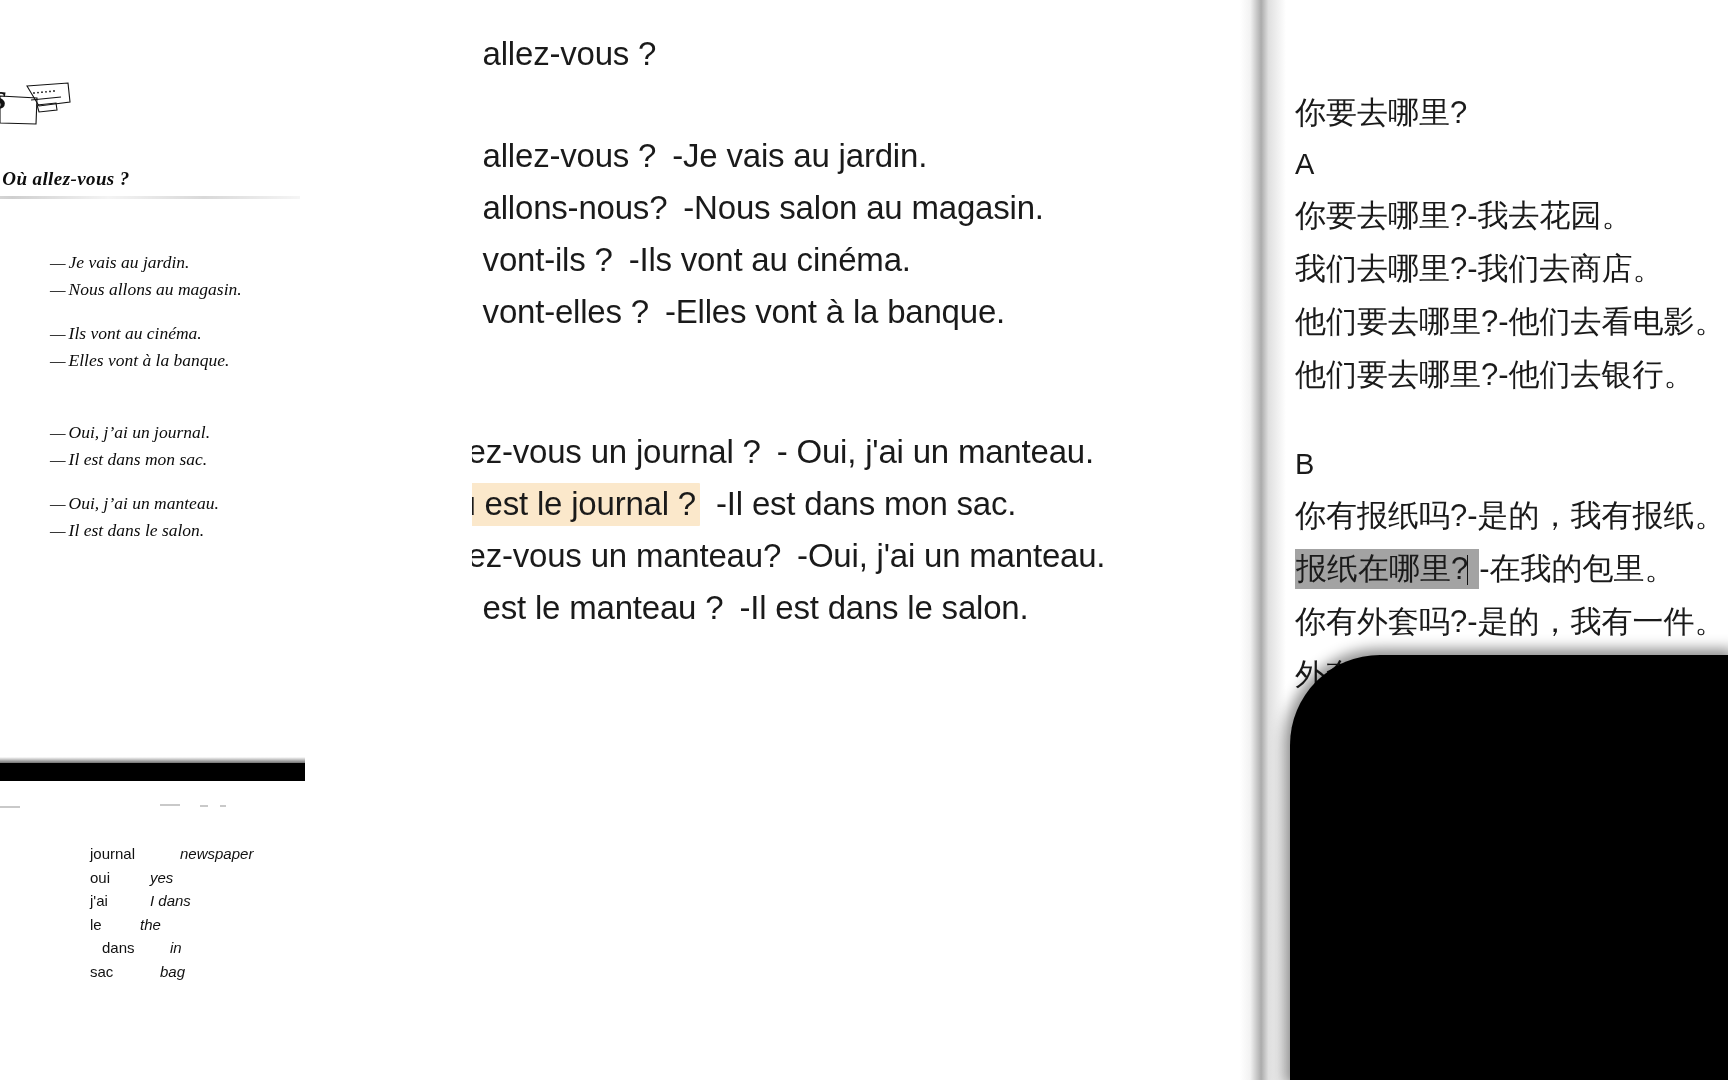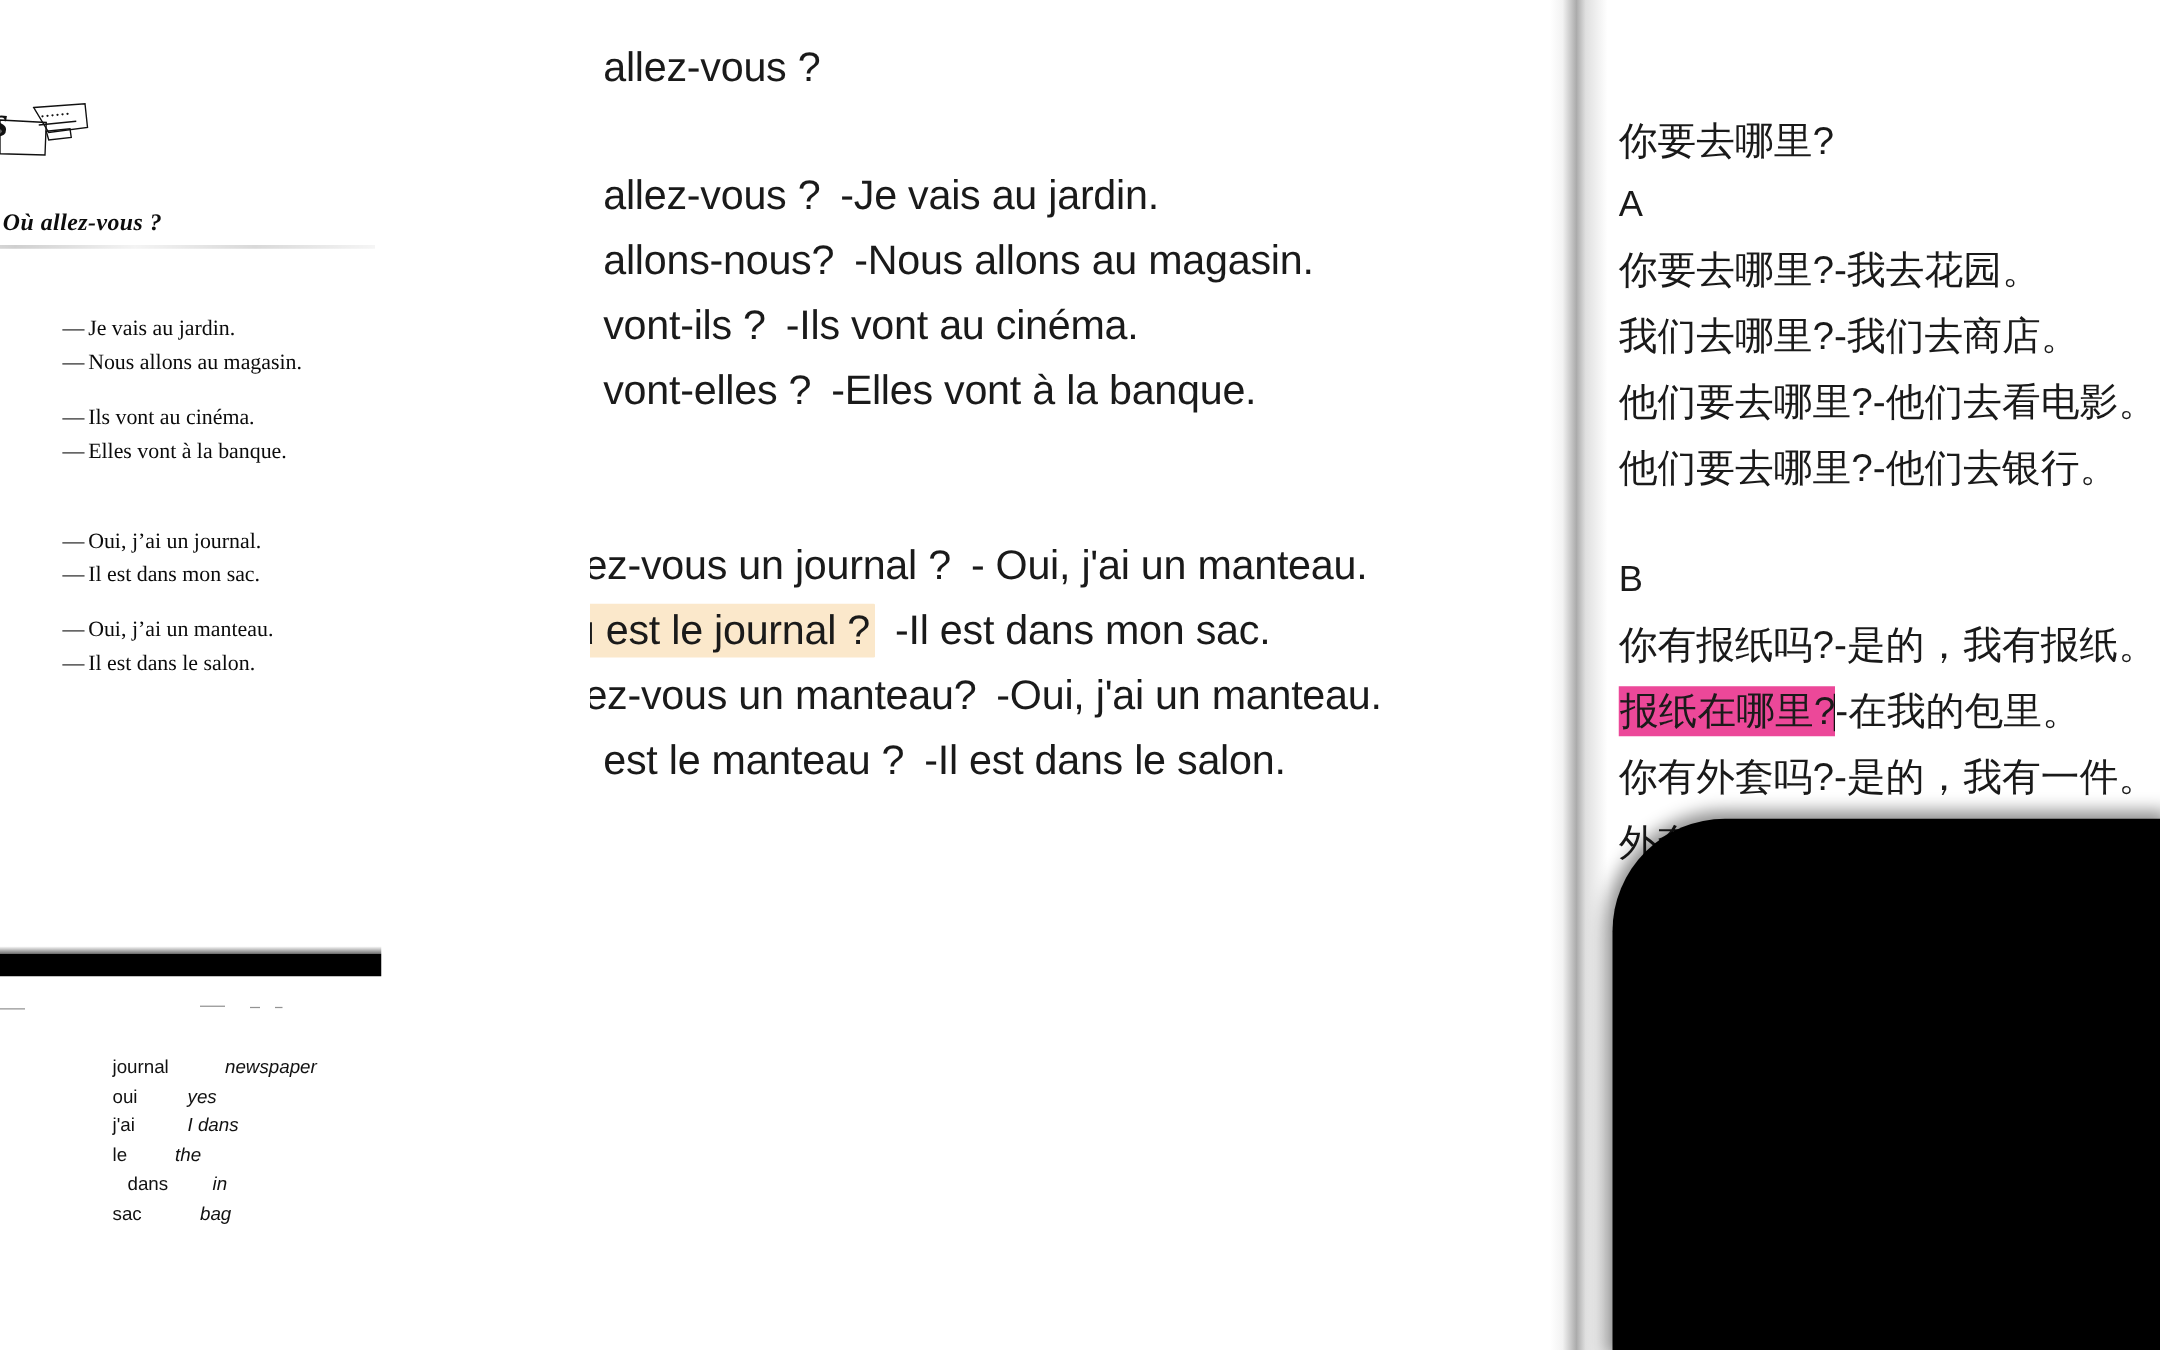--- a/index.html
+++ b/index.html
@@ -93,20 +93,21 @@
   .scan-row {
     position: relative;
     height: 27px;
     white-space: nowrap;
   }
   .scan-row.gap { height: 44px; }
   .scan-a {
     position: absolute;
     left: 390px;
     top: 0;
+    font-style: italic;
   }
   .scan-a .dash {
     letter-spacing: -1px;
     margin-right: 4px;
   }
 
   
   .scan-blackband {
     position: absolute;
     left: -170px;
@@ -227,22 +228,22 @@
   }
   .zh-line {
     font-size: 31px;
     line-height: 53px;
     white-space: nowrap;
     letter-spacing: 0px;
   }
   .zh-line.label { font-size: 29px; line-height: 50px; }
   .zh-spacer { height: 38px; }
   .zh-hl {
-    background: #ec4899;
-    padding: 2px 1px 3px 1px;
+    background: #a3a3a3;
+    padding: 2px 12px 3px 1px;
   }
   .caret {
     display: inline-block;
     width: 1px;
     height: 30px;
     background: #111;
     vertical-align: -6px;
     margin: 0 -1px;
   }
 
@@ -390,21 +391,21 @@
   <div class="ocr-body">
 
     <div class="ocr-line">Où allez-vous ?</div>
 
     <div class="ocr-line label">A</div>
 
     <div class="ocr-line ocr-pair">
       <span>Où allez-vous ?</span><span class="ans">-Je vais au jardin.</span>
     </div>
     <div class="ocr-line ocr-pair">
-      <span>Où allons-nous?</span><span class="ans">-Nous allons au magasin.</span>
+      <span>Où allons-nous?</span><span class="ans">-Nous salon au magasin.</span>
     </div>
     <div class="ocr-line ocr-pair">
       <span>Où vont-ils ?</span><span class="ans">-Ils vont au cinéma.</span>
     </div>
     <div class="ocr-line ocr-pair">
       <span>Où vont-elles ?</span><span class="ans">-Elles vont à la banque.</span>
     </div>
 
     <div class="ocr-spacer"></div>
 

